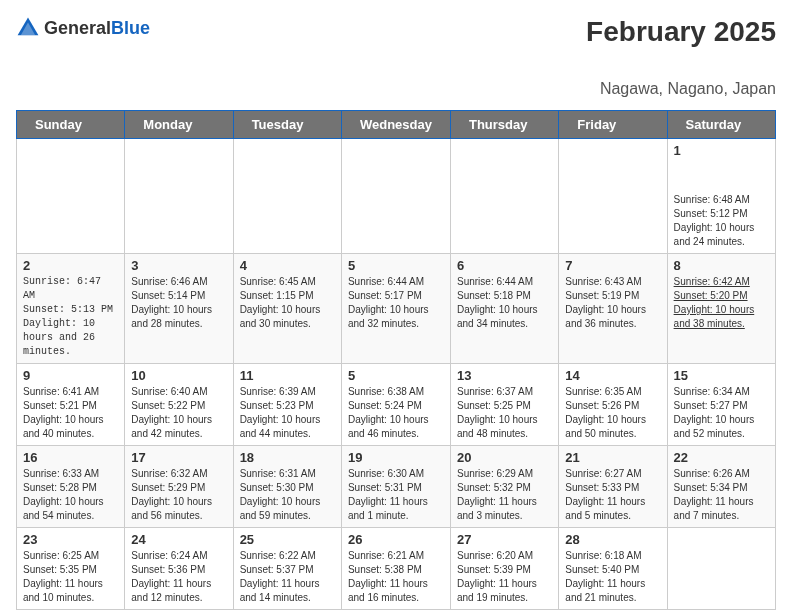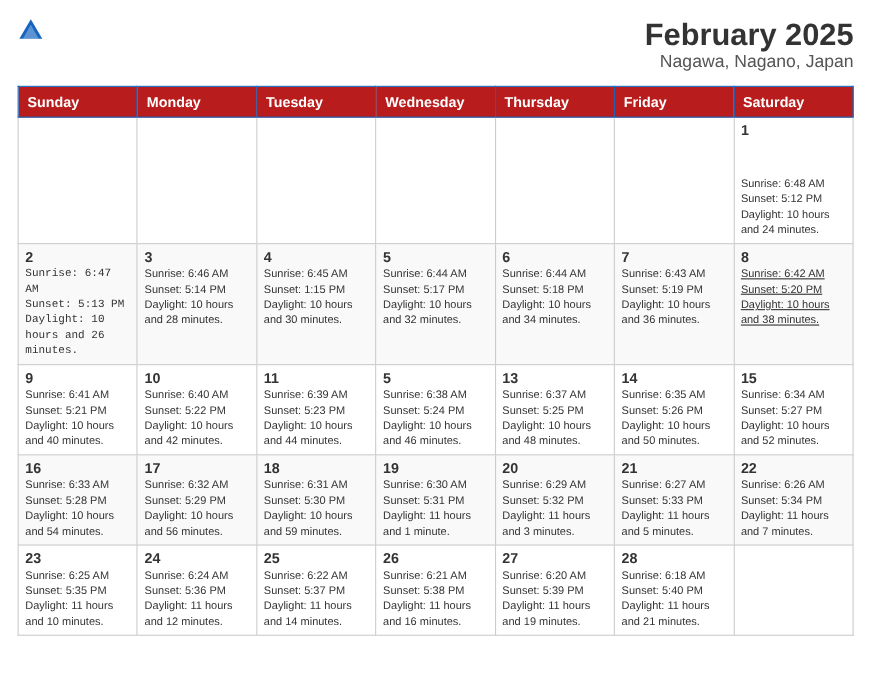--- a/index.html
+++ b/index.html
@@ -39,31 +39,32 @@
       text-align: right;
     }
     .month-title {
       font-size: 28px;
       font-weight: bold;
       color: #333;
     }
     .location-title {
       font-size: 16px;
       color: #555;
+      margin-top: 32px;
     }
     .calendar {
       width: 100%;
       border-collapse: collapse;
       border: 1px solid #ccc;
     }
     .calendar th {
-      background-color: #b91c1c;
+      background-color: #737373;
       color: #fff;
       text-align: left;
-      padding: 6px 8px;
+      padding: 6px 18px;
       font-size: 13px;
       border: 1px solid #1565c0;
     }
     .calendar td {
       vertical-align: top;
       border: 1px solid #ccc;
       padding: 4px 6px;
       width: calc(100% / 7);
       min-height: 80px;
       background: #fff;
@@ -89,20 +90,23 @@
   </style>
 </head>
 <body>
 
 <div class="header-area">
   <div class="logo">
     <svg class="logo-icon" viewBox="0 0 30 30" xmlns="http://www.w3.org/2000/svg">
       <polygon points="15,2 28,24 2,24" fill="#1565c0"></polygon>
       <polygon points="15,8 24,24 6,24" fill="#fff" opacity="0.3"></polygon>
     </svg>
+    <div>
+      <span class="logo-text-general">General</span><span class="logo-text-blue">Blue</span>
+    </div>
   </div>
   <div class="title-area">
     <div class="month-title">February 2025</div>
     <div class="location-title">Nagawa, Nagano, Japan</div>
   </div>
 </div>
 
 <table class="calendar">
   <thead>
     <tr>

